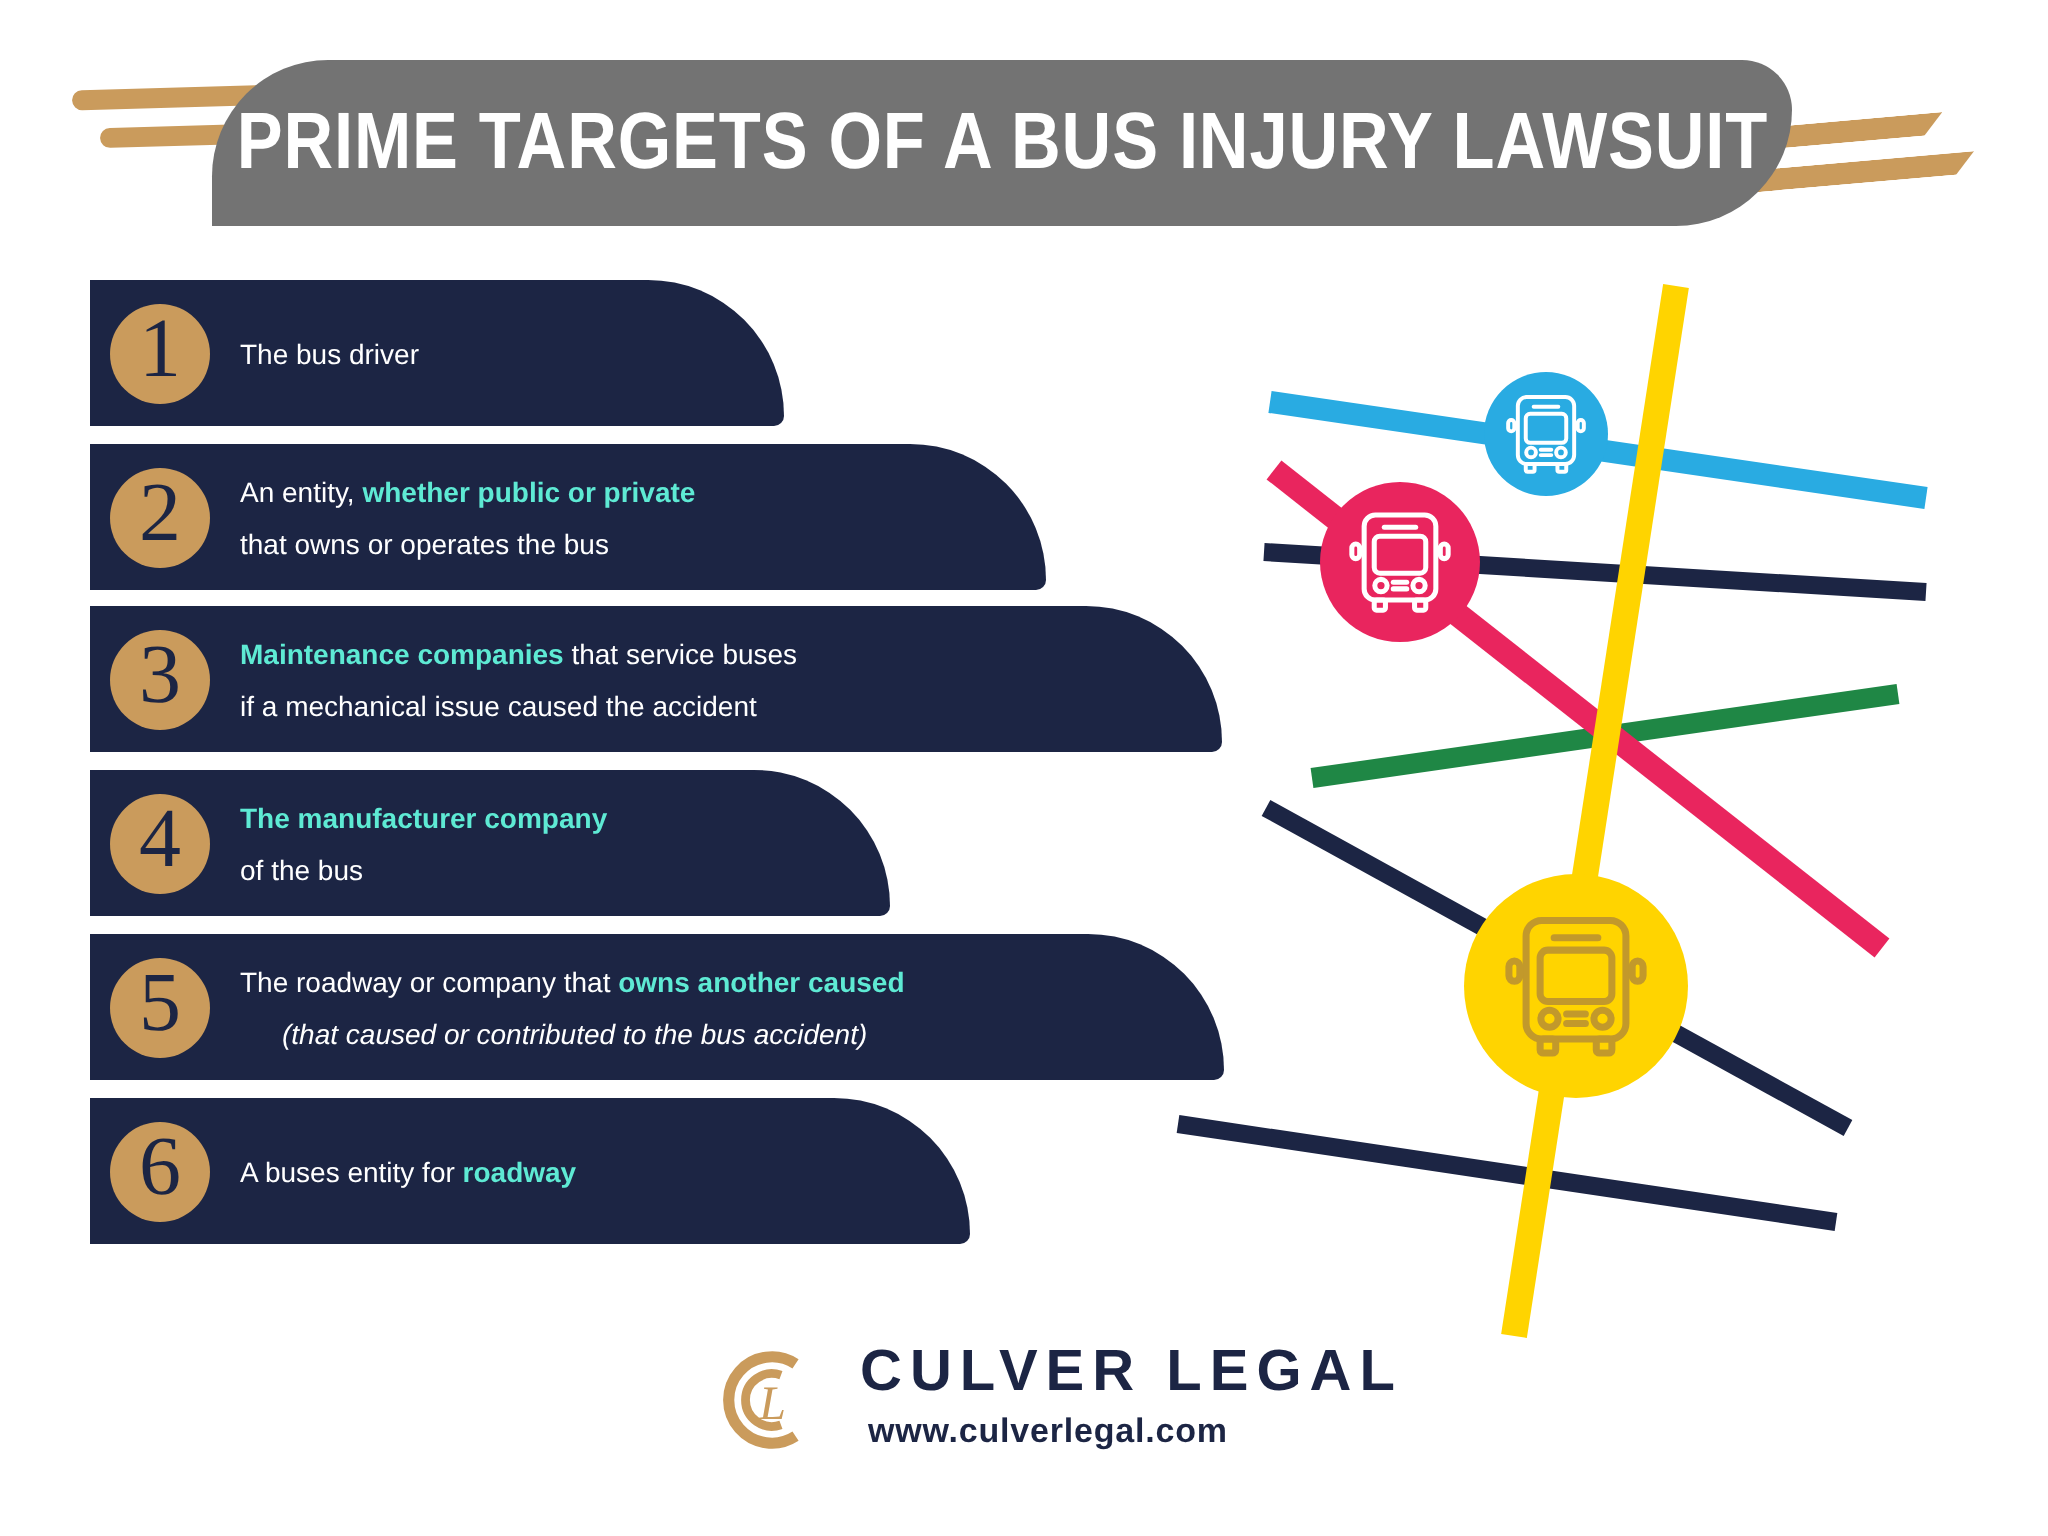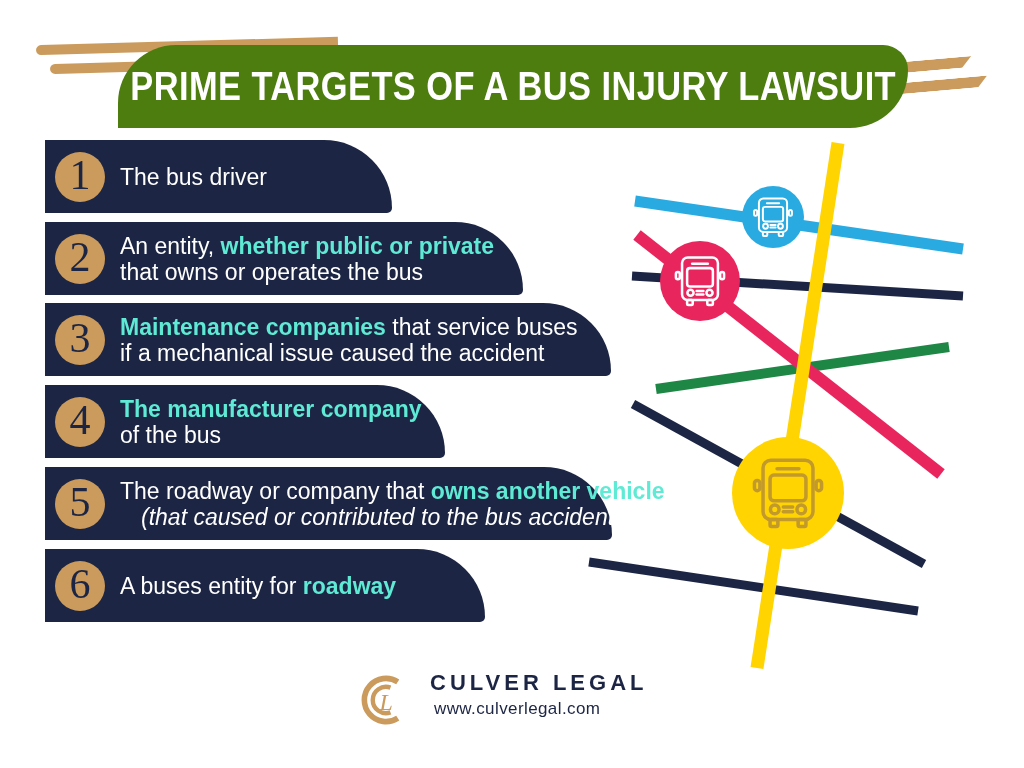--- a/index.html
+++ b/index.html
@@ -7,64 +7,64 @@
     position:relative;width:1024px;height:768px;overflow:hidden;background:#ffffff;
     font-family:"Liberation Sans",sans-serif;
   }
   
   .stripe{position:absolute;background:#ca9b5c;z-index:1;}
   .stripe.left1{left:36px;top:41px;width:302px;height:10px;border-radius:6px 0 0 6px;transform:rotate(-1.6deg);}
   .stripe.left2{left:50px;top:60px;width:292px;height:10px;border-radius:6px 0 0 6px;transform:rotate(-1.6deg);}
   .stripe.right1{left:880px;top:64px;width:92px;height:11px;transform:rotate(-5deg);transform-origin:left center;clip-path:polygon(0 0,100% 0,calc(100% - 10px) 100%,0 100%);}
   .stripe.right2{left:868px;top:86px;width:120px;height:11px;transform:rotate(-5deg);transform-origin:left center;clip-path:polygon(0 0,100% 0,calc(100% - 10px) 100%,0 100%);}
   .header-banner{
-    position:absolute;left:118px;top:30px;width:790px;height:83px;z-index:2;
-    background:#4d7c0f;border-radius:70px 30px 70px 0;
-    display:flex;align-items:center;justify-content:center;margin-top:15px;
+    position:absolute;left:106px;top:30px;width:790px;height:83px;z-index:2;
+    background:#737373;border-radius:70px 30px 70px 0;
+    display:flex;align-items:center;justify-content:center;
   }
   .header-title{
     color:#ffffff;font-weight:bold;font-size:40px;letter-spacing:.5px;white-space:nowrap;
     transform:scaleX(.86);transform-origin:center;
   }
   
   #items .item{
     position:absolute;left:45px;height:73px;background:#1c2544;
     border-radius:0 68px 5px 0;display:flex;align-items:center;z-index:2;
   }
   .item .num-circle{
     flex:none;width:50px;height:50px;margin-left:10px;border-radius:50%;
     background:#ca9b5c;display:flex;align-items:center;justify-content:center;
   }
   .item .num{
     font-family:"Liberation Serif",serif;font-size:42px;line-height:1;color:#1c2544;
     padding-bottom:4px;
   }
   .item .txt{
-    margin-left:15px;color:#ffffff;font-size:23px;line-height:26px;white-space:nowrap;
+    margin-left:15px;color:#ffffff;font-size:14px;line-height:26px;white-space:nowrap;
   }
   .item .txt .gold{color:#5eead4;font-weight:bold;}
   .item .txt .it{font-style:italic;margin-left:21px;}
   
   .item:nth-child(1){top:140px;width:347px;}
   .item:nth-child(2){top:222px;width:478px;}
   .item:nth-child(3){top:303px;width:566px;}
   .item:nth-child(4){top:385px;width:400px;}
   .item:nth-child(5){top:467px;width:567px;}
   .item:nth-child(6){top:549px;width:440px;}
   
   #graphic-svg{position:absolute;left:0;top:0;width:1024px;height:768px;z-index:0;pointer-events:none;}
   
   .footer{position:absolute;left:358px;top:660px;display:flex;align-items:flex-start;z-index:2;}
   .monogram{flex:none;}
   .brand-block{margin-left:16px;margin-top:10px;}
   .brand{
-    color:#1c2544;font-size:22px;font-weight:bold;letter-spacing:4px;white-space:nowrap;
+    color:#1c2544;font-size:29px;font-weight:bold;letter-spacing:4px;white-space:nowrap;
   }
   .website{
-    color:#1c2544;font-size:17px;letter-spacing:.4px;margin-top:3px;margin-left:4px;
+    color:#1c2544;font-size:17px;letter-spacing:.4px;margin-top:3px;margin-left:4px;font-weight:bold;
   }
 </style>
 </head>
 <body>
 
 <div class="canvas">
 
   <div class="stripe left1"></div>
   <div class="stripe left2"></div>
   <div class="stripe right1"></div>
@@ -108,21 +108,21 @@
         <div class="txt">
           <div><span class="gold">The manufacturer company</span></div>
           <div><span>of the bus</span></div>
         </div>
       </div>
       <div class="item">
         <div class="num-circle">
           <span class="num">5</span>
         </div>
         <div class="txt">
-          <div><span>The roadway or company that </span><span class="gold">owns another vehicle</span></div>
+          <div><span>The roadway or company that </span><span class="gold">owns another caused</span></div>
           <div><span class="it">(that caused or contributed to the bus accident)</span></div>
         </div>
       </div>
       <div class="item">
         <div class="num-circle">
           <span class="num">6</span>
         </div>
         <div class="txt">
           <div><span>A buses entity for </span><span class="gold">roadway</span></div>
         </div>

